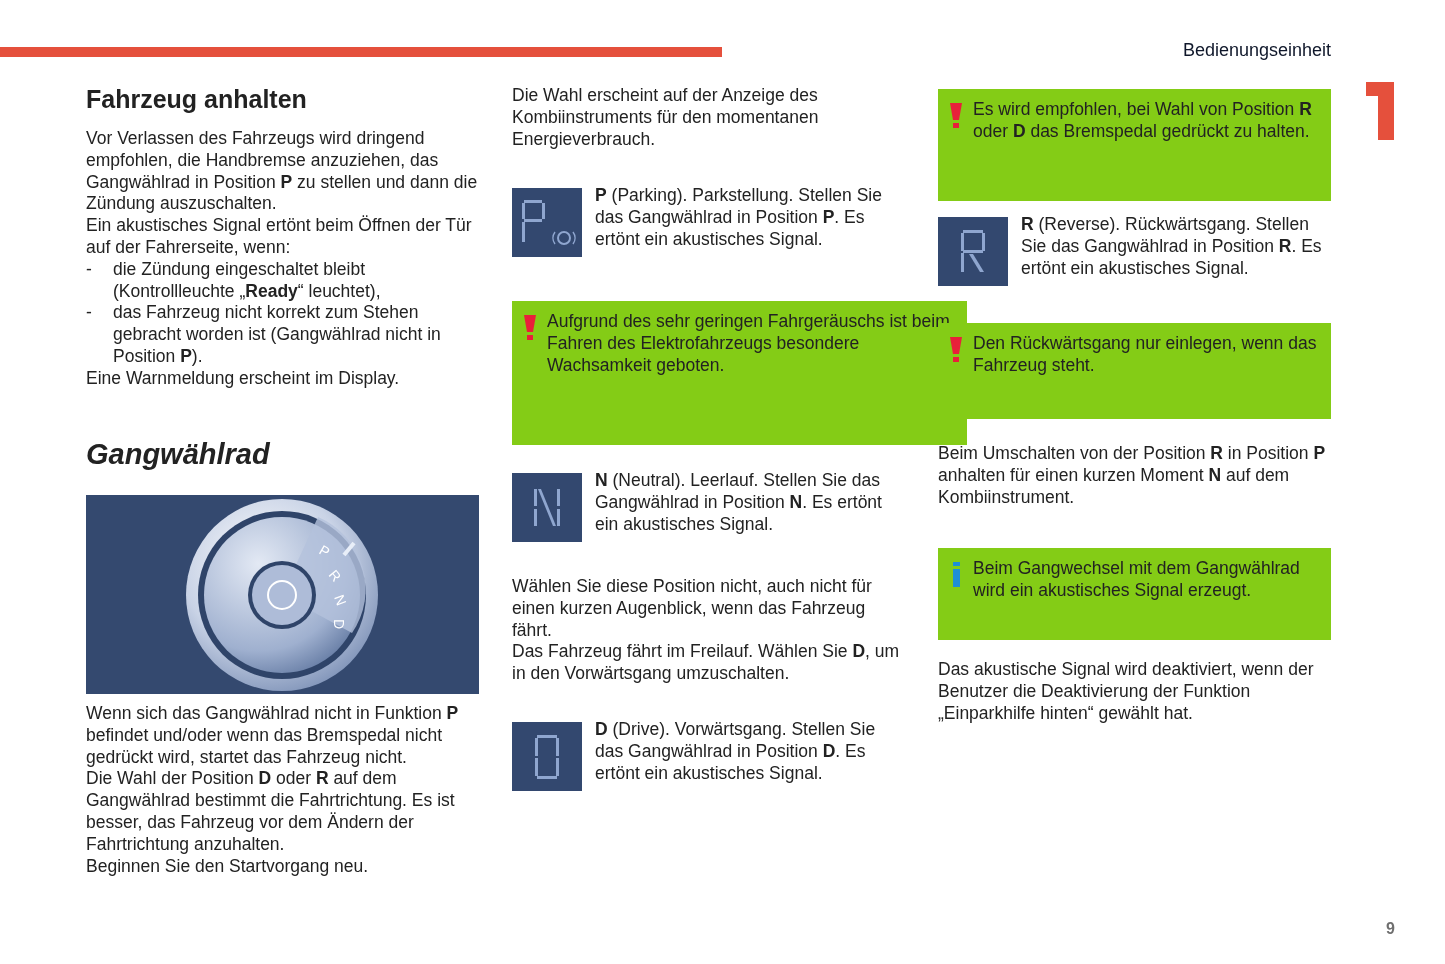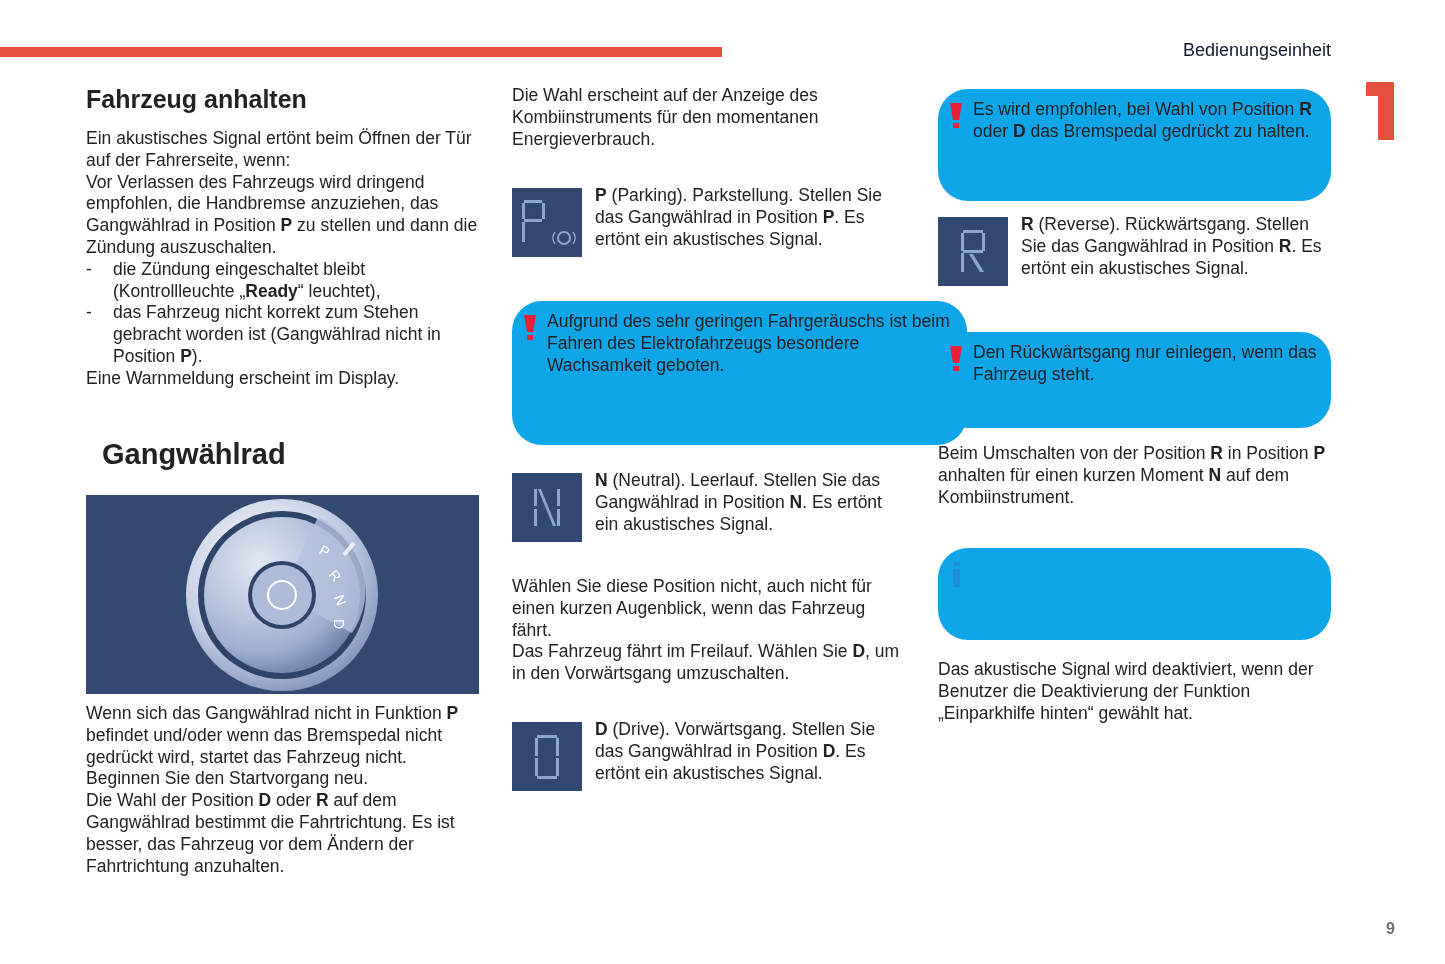--- a/index.html
+++ b/index.html
@@ -11,50 +11,50 @@
     .topbar { position: absolute; left: 0; top: 47px; width: 722px; height: 10px; background: #e5503c; }
     .section-label { position: absolute; right: 114px; top: 40px; font-size: 18px; color: #0f172a; }
     .chapter-num { position: absolute; left: 1366px; top: 82px; width: 28px; height: 58px; }
     .page-num { position: absolute; left: 1386px; top: 920px; font-size: 16px; font-weight: bold; color: #6f6f6f; }
 
     .col { position: absolute; font-size: 17.5px; line-height: 21.8px; }
     .col1 { left: 86px; top: 84px; width: 395px; }
     .col2 { left: 512px; top: 85px; width: 395px; }
 
     h2.h-sm { font-size: 25px; font-weight: bold; margin: 0 0 14px 0; line-height: 30px; }
-    h2.h-lg { font-size: 29px; font-weight: bold; margin: 16px; line-height: 36px; }
+    h2.h-lg { font-size: 29px; font-weight: bold; margin: 0; line-height: 36px; font-style: italic; }
     p { margin: 0; }
     .b { font-weight: bold; }
     ul.dash { list-style: none; margin: 0; padding: 0; }
     ul.dash li { position: relative; padding-left: 27px; }
     ul.dash li::before { content: "-"; position: absolute; left: 0; top: 0; }
 
     .gear-photo {
       position: absolute; left: 86px; top: 495px; width: 393px; height: 199px;
       background: #34496f;
     }
-    .note-box { background: #0ea5e9; position: absolute; padding: 10px 10px 24px 35px; box-sizing: border-box; border-radius: 30px; }
+    .note-box { background: #84cc16; position: absolute; padding: 10px 10px 24px 35px; box-sizing: border-box; }
     .note-icon { position: absolute; left: 10px; top: 10px; width: 16px; height: 30px; }
     .gear-row { position: absolute; }
     .gear-tile { position: absolute; left: 0; top: 0; width: 70px; height: 69px; background: #33486f; }
     .gear-text { position: absolute; left: 83px; top: -3px; width: 310px; }
   </style>
 </head>
 <body>
 
 <div class="topbar"></div>
 <div class="section-label">Bedienungseinheit</div>
 <svg class="chapter-num" viewBox="0 0 28 58">
   <polygon points="0,0 28,0 28,58 12,58 12,14 0,14" fill="#e5503c"></polygon>
 </svg>
 
 <div class="col col1">
   <h2 class="h-sm">Fahrzeug anhalten</h2>
+  <p><span>Vor Verlassen des Fahrzeugs wird dringend empfohlen, die Handbremse anzuziehen, das Gangwählrad in Position </span><span class="b">P</span><span> zu stellen und dann die Zündung auszuschalten.</span></p>
   <p>Ein akustisches Signal ertönt beim Öffnen der Tür auf der Fahrerseite, wenn:</p>
-  <p><span>Vor Verlassen des Fahrzeugs wird dringend empfohlen, die Handbremse anzuziehen, das Gangwählrad in Position </span><span class="b">P</span><span> zu stellen und dann die Zündung auszuschalten.</span></p>
   <ul class="dash">
     <li><span>die Zündung eingeschaltet bleibt (Kontrollleuchte „</span><span class="b">Ready</span><span>“ leuchtet),</span></li>
     <li><span>das Fahrzeug nicht korrekt zum Stehen gebracht worden ist (Gangwählrad nicht in Position </span><span class="b">P</span><span>).</span></li>
   </ul>
   <p>Eine Warnmeldung erscheint im Display.</p>
   <h2 class="h-lg" style="margin-top:46px;">Gangwählrad</h2>
 </div>
 
 <div class="gear-photo">
   <svg width="393" height="199" viewBox="0 0 393 199">
@@ -80,22 +80,22 @@
     <text x="232" y="58" font-family="Liberation Sans, sans-serif" font-size="14" fill="#ffffff" transform="rotate(30 232 58)">P</text>
     <text x="242" y="80" font-family="Liberation Sans, sans-serif" font-size="14" fill="#ffffff" transform="rotate(50 242 80)">R</text>
     <text x="248" y="102" font-family="Liberation Sans, sans-serif" font-size="14" fill="#ffffff" transform="rotate(70 248 102)">N</text>
     <text x="248" y="124" font-family="Liberation Sans, sans-serif" font-size="14" fill="#ffffff" transform="rotate(90 248 124)">D</text>
     <line x1="258" y1="60" x2="268" y2="48" stroke="#e8eef8" stroke-width="4"></line>
   </svg>
 </div>
 
 <div class="col" style="left:86px; top:703px; width:395px;">
   <p><span>Wenn sich das Gangwählrad nicht in Funktion </span><span class="b">P</span><span> befindet und/oder wenn das Bremspedal nicht gedrückt wird, startet das Fahrzeug nicht.</span></p>
+  <p><span>Die Wahl der Position </span><span class="b">D</span><span> oder </span><span class="b">R</span><span> auf dem Gangwählrad bestimmt die Fahrtrichtung. Es ist besser, das Fahrzeug vor dem Ändern der Fahrtrichtung anzuhalten.</span></p>
   <p>Beginnen Sie den Startvorgang neu.</p>
-  <p><span>Die Wahl der Position </span><span class="b">D</span><span> oder </span><span class="b">R</span><span> auf dem Gangwählrad bestimmt die Fahrtrichtung. Es ist besser, das Fahrzeug vor dem Ändern der Fahrtrichtung anzuhalten.</span></p>
 </div>
 
 <div class="col col2">
   <p>Die Wahl erscheint auf der Anzeige des Kombiinstruments für den momentanen Energieverbrauch.</p>
 </div>
 
 <div class="gear-row col" style="left:512px; top:188px; width:395px;">
   <div class="gear-tile">
     <svg width="70" height="69" viewBox="0 0 70 69">
       <g fill="#8fa6cf">
@@ -173,36 +173,37 @@
           <rect x="44" y="16" width="3" height="18"></rect>
         <rect x="25" y="33" width="20" height="3"></rect>
           <rect x="23" y="36" width="3" height="19"></rect>
         <polygon points="31,37 35,37 46,55 42,55"></polygon>
       </g>
     </svg>
   </div>
   <p class="gear-text"><span class="b">R</span><span> (Reverse). Rückwärtsgang. Stellen Sie das Gangwählrad in Position </span><span class="b">R</span><span>. Es ertönt ein akustisches Signal.</span></p>
 </div>
 
-<div class="note-box col" style="left:938px; top:332px; width:393px; height:96px;">
+<div class="note-box col" style="left:938px; top:323px; width:393px; height:96px;">
   <svg class="note-icon" viewBox="0 0 16 30">
     <polygon points="2,4 14,4 11,21 5,21" fill="#e8203a"></polygon>
       <rect x="5" y="24" width="6" height="5" fill="#e8203a"></rect>
   </svg>
   <p>Den Rückwärtsgang nur einlegen, wenn das Fahrzeug steht.</p>
 </div>
 
 <div class="col" style="left:938px; top:443px; width:395px;">
   <p><span>Beim Umschalten von der Position </span><span class="b">R</span><span> in Position </span><span class="b">P</span><span> anhalten für einen kurzen Moment </span><span class="b">N</span><span> auf dem Kombiinstrument.</span></p>
 </div>
 
 <div class="note-box col" style="left:938px; top:548px; width:393px; height:92px;">
   <svg class="note-icon" viewBox="0 0 16 30">
     <rect x="5" y="4" width="7" height="4" fill="#1e8fd6"></rect>
       <rect x="5" y="11" width="7" height="18" fill="#1e8fd6"></rect>
   </svg>
+  <p>Beim Gangwechsel mit dem Gangwählrad wird ein akustisches Signal erzeugt.</p>
 </div>
 
 <div class="col" style="left:938px; top:659px; width:395px;">
   <p>Das akustische Signal wird deaktiviert, wenn der Benutzer die Deaktivierung der Funktion „Einparkhilfe hinten“ gewählt hat.</p>
 </div>
 
 <div class="page-num">9</div>
 
 </body></html>

